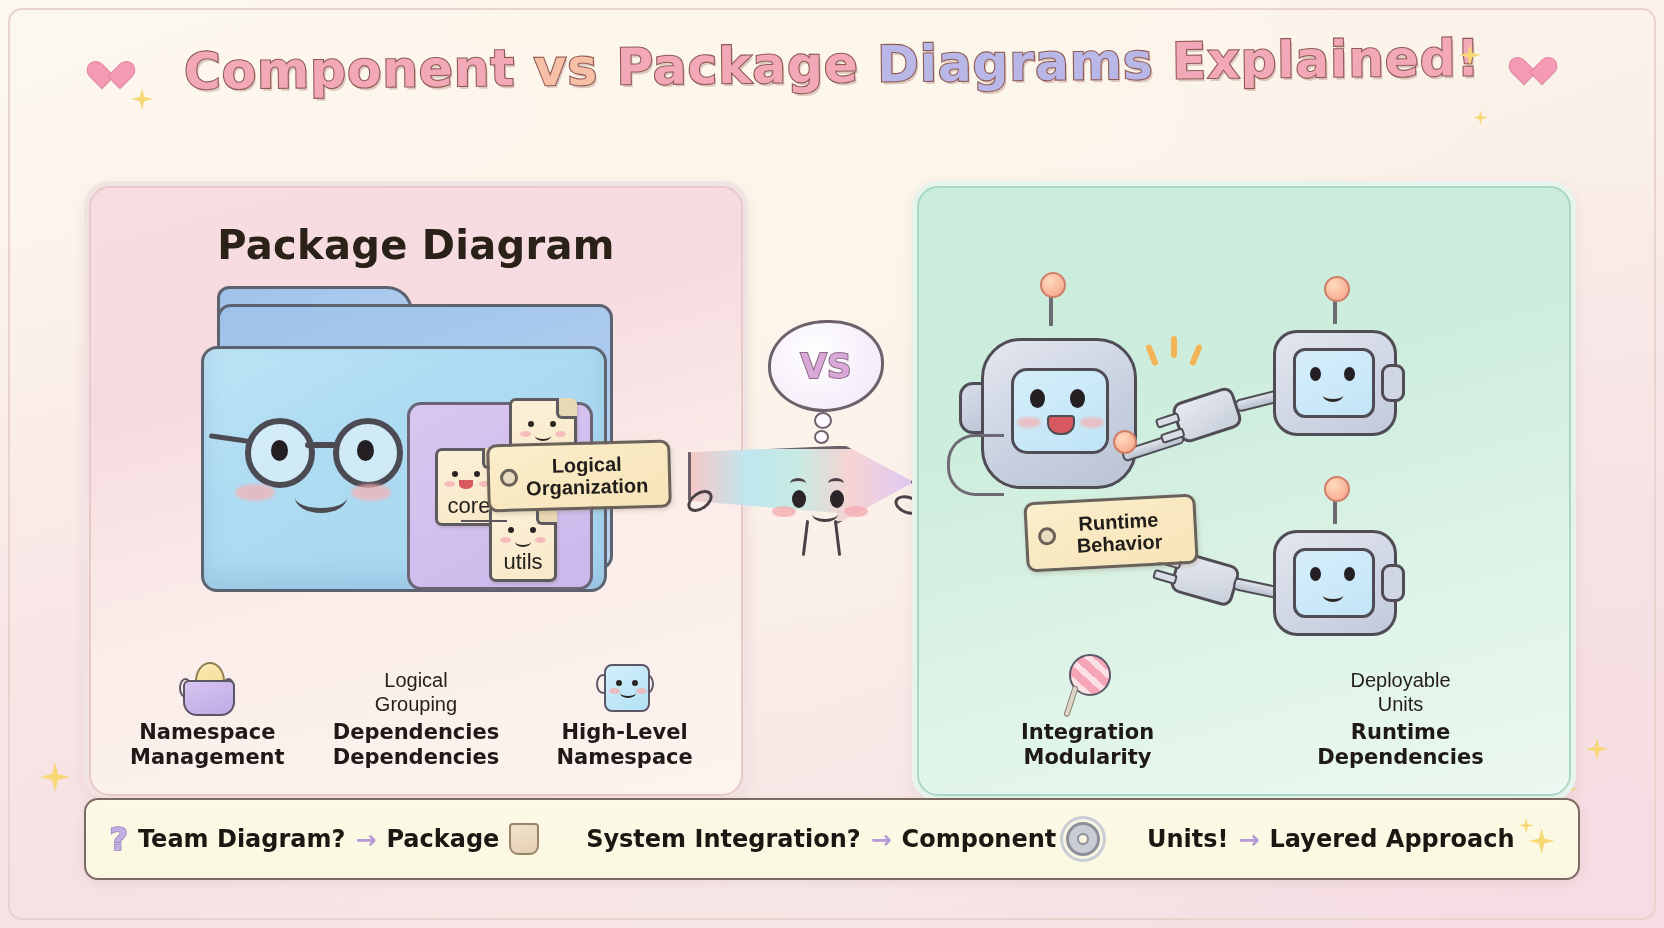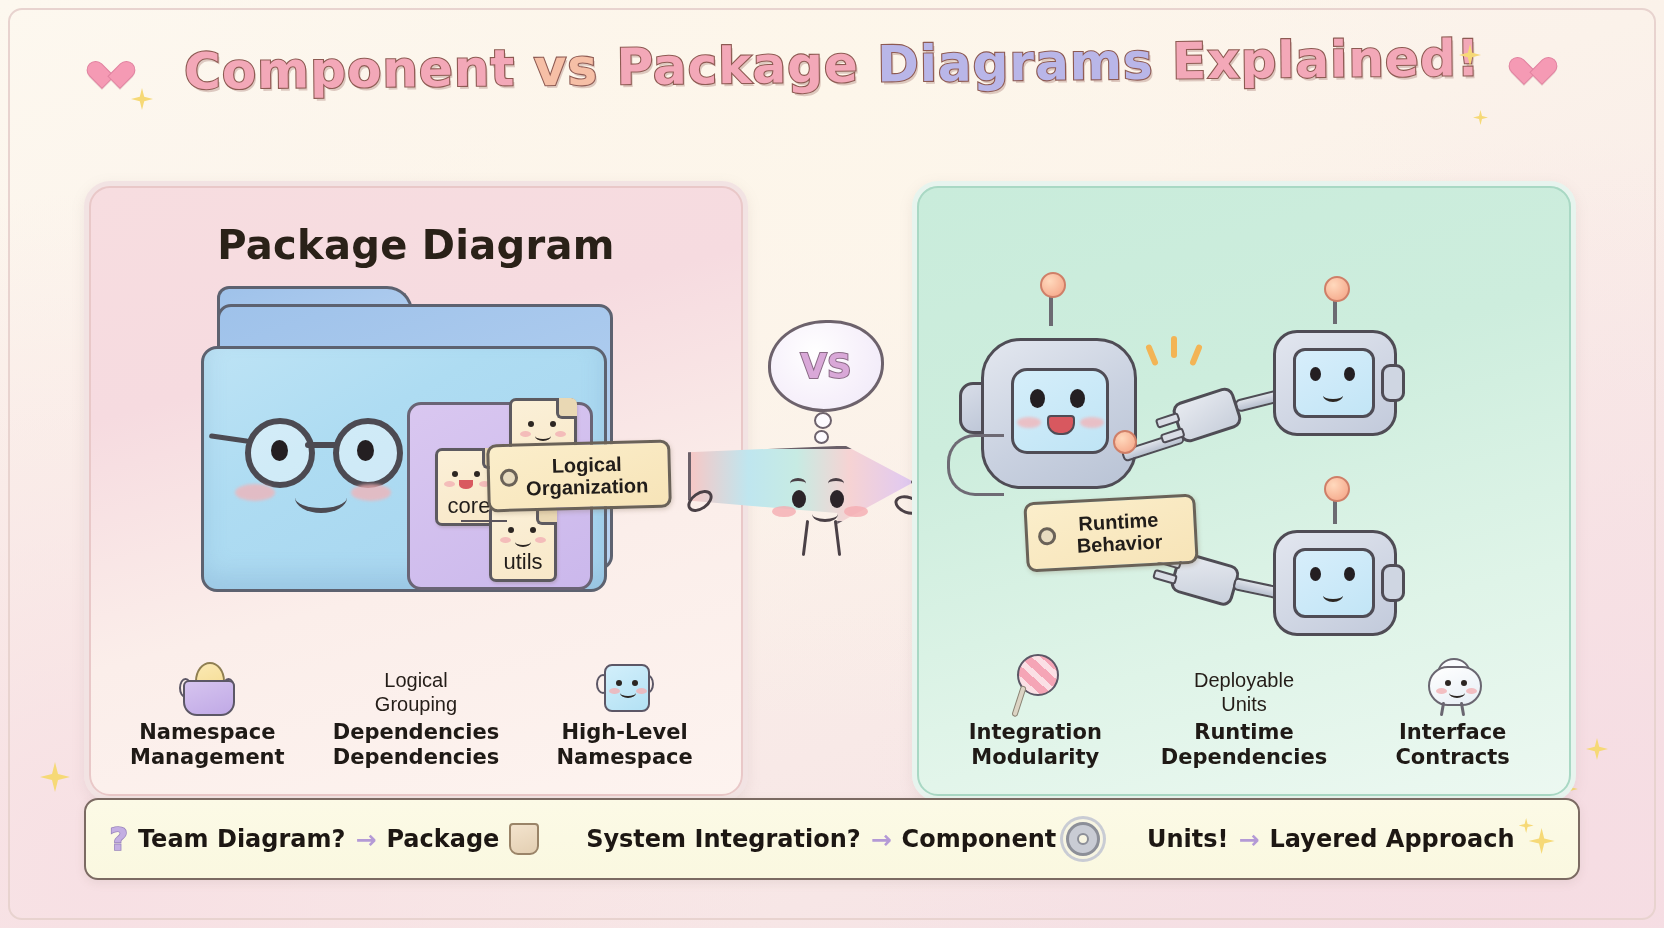--- a/index.html
+++ b/index.html
@@ -575,40 +575,20 @@
         <div class="mini">
           <div>Deployable</div>
           <div>Units</div>
         </div>
         <div class="caption">
           <div>Runtime</div>
           <div>Dependencies</div>
         </div>
       </div>
 
-      <div class="feat">
-        <div class="fi">
-          <div class="ic-cloud">
-            <div class="cb2"></div>
-            <div class="cb">
-              <div class="fdot" style="left:15px; top:12px;"></div>
-              <div class="fdot" style="left:31px; top:12px;"></div>
-              <div class="fsmile" style="left:19px; top:20px;"></div>
-              <div class="fblush" style="left:6px; top:20px;"></div>
-              <div class="fblush" style="left:36px; top:20px;"></div>
-            </div>
-            <div class="leg" style="left:18px; transform:rotate(10deg);"></div>
-            <div class="leg" style="left:38px; transform:rotate(-10deg);"></div>
-          </div>
-        </div>
-        <div class="caption">
-          <div>Interface</div>
-          <div>Contracts</div>
-        </div>
-      </div>
     </div>
   </div>
 
   <div id="footer">
     <div class="fitem">
       <span class="qmark">?</span>
       <span>Team Diagram?</span>
       <span class="arrowch">→</span>
       <span>Package</span>
       <span class="bucket"></span>

